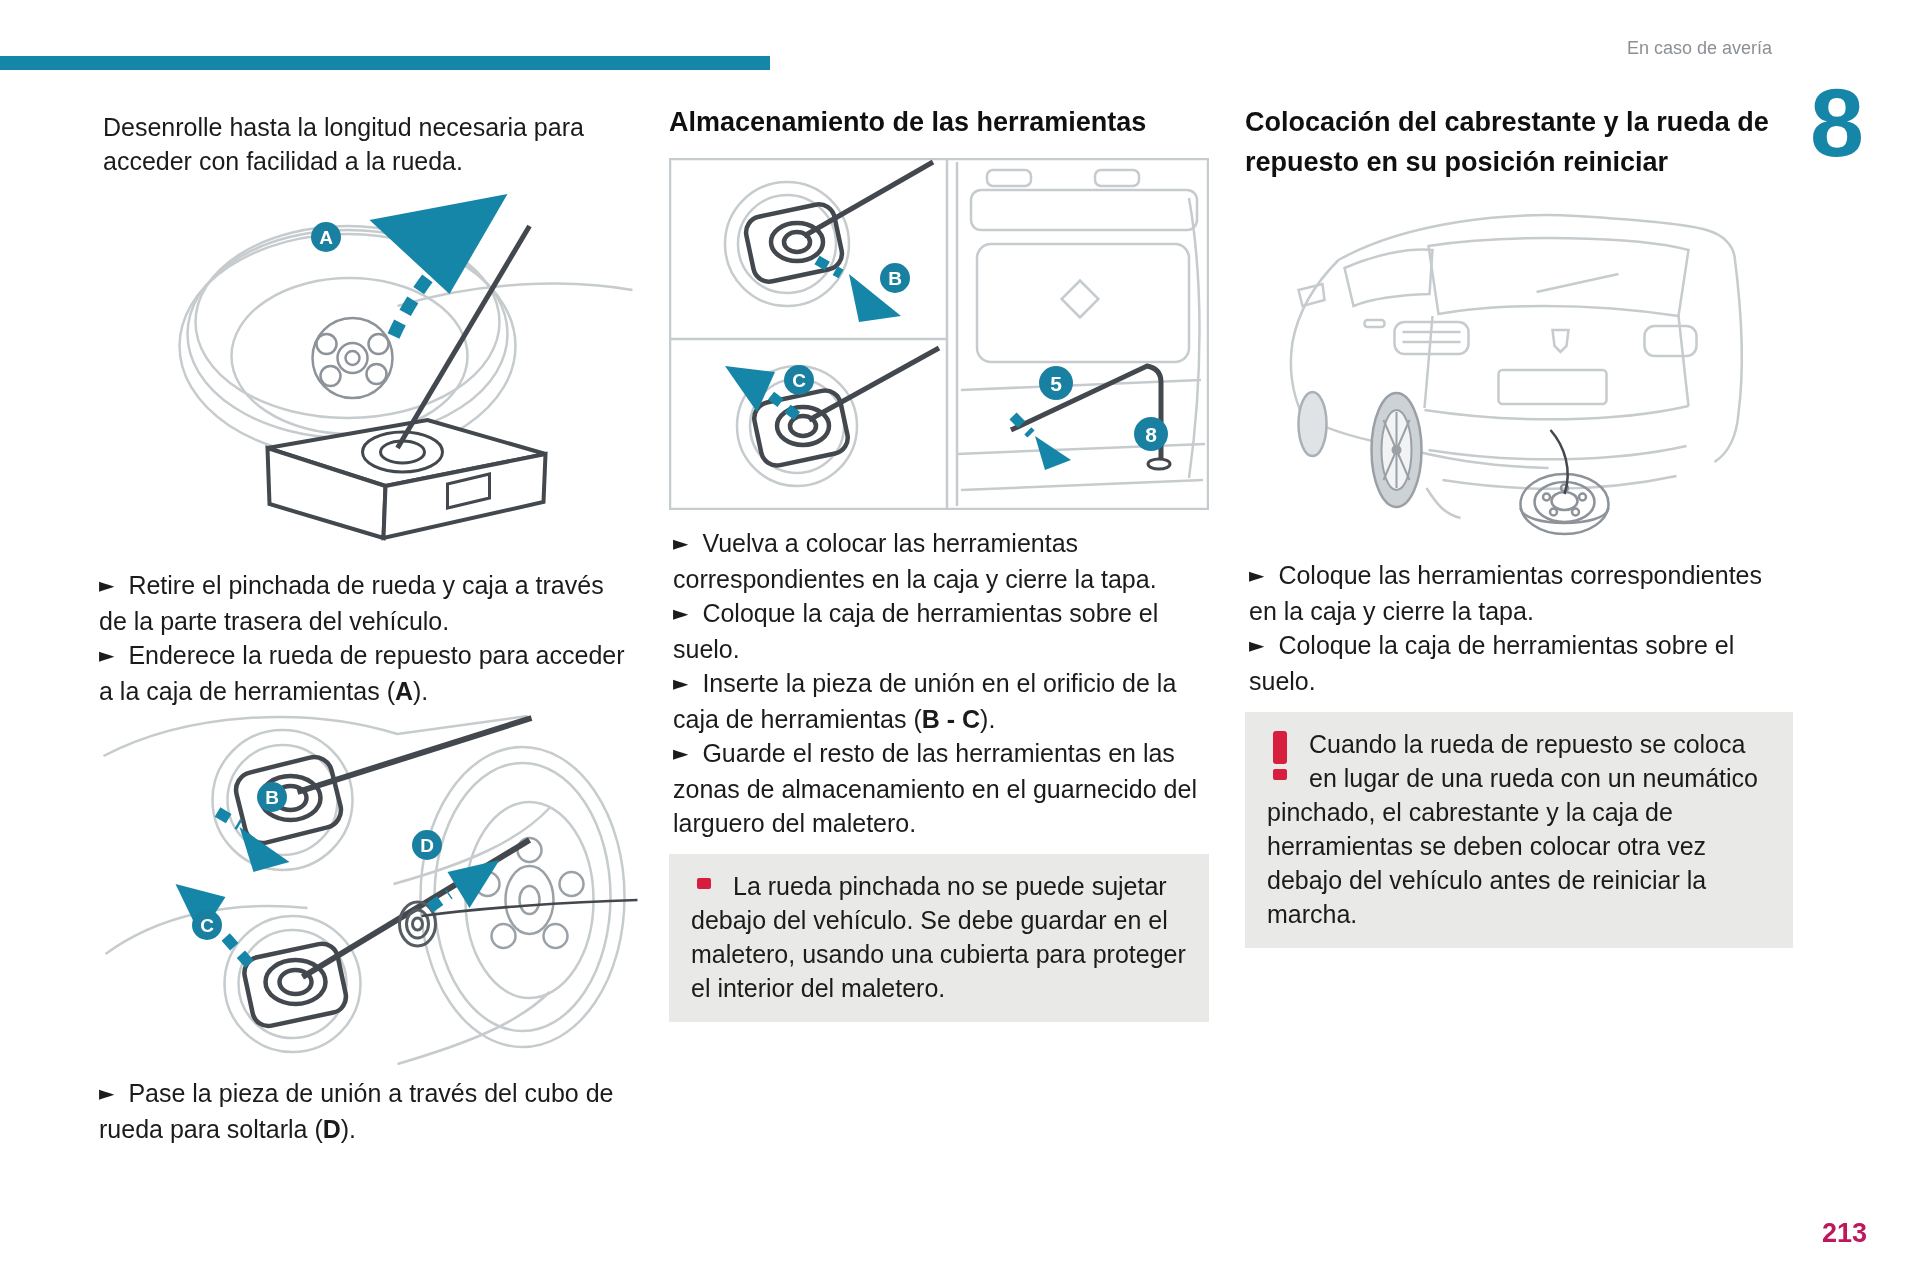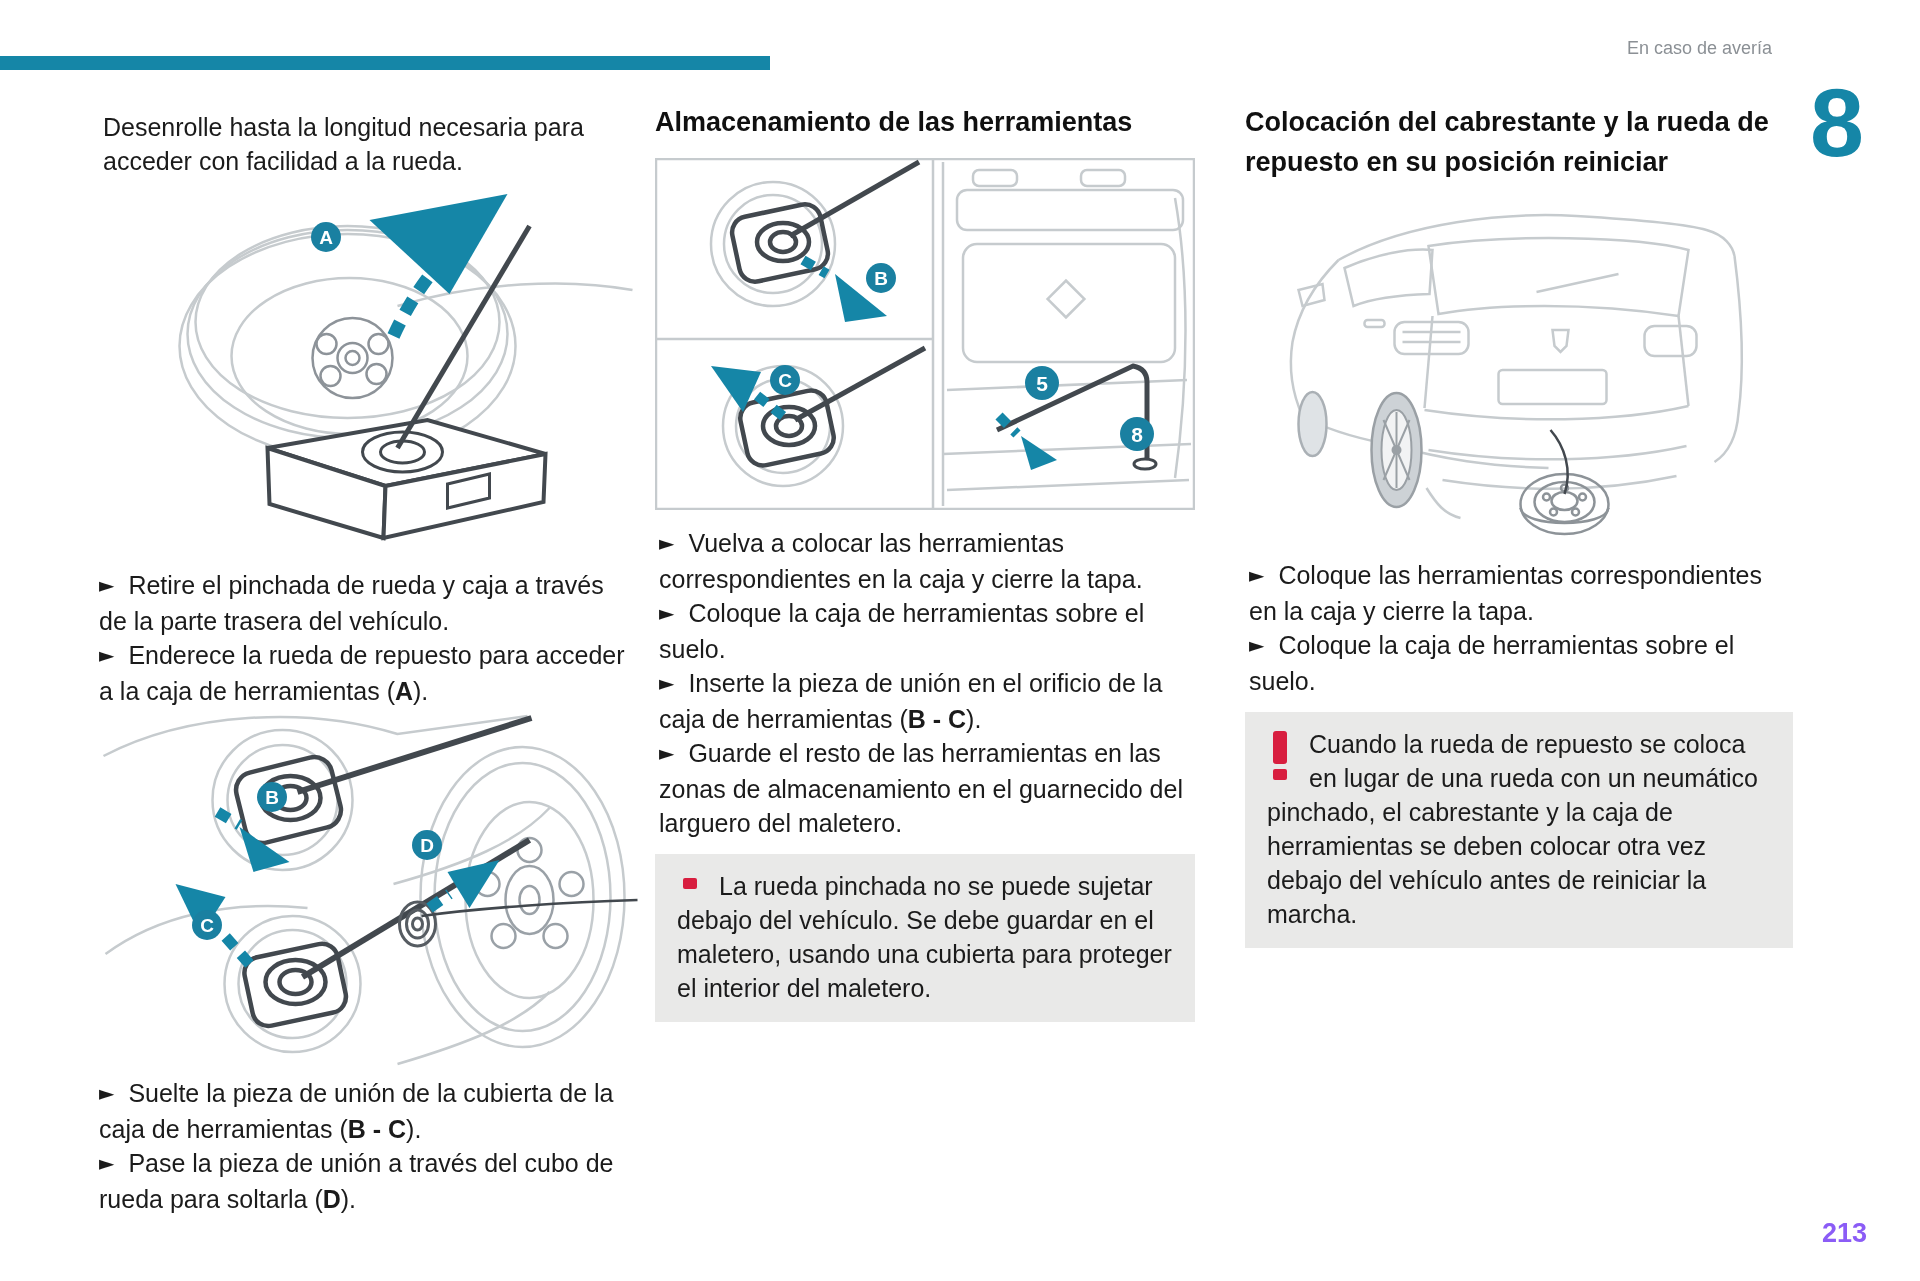--- a/index.html
+++ b/index.html
@@ -3,25 +3,25 @@
 <meta charset="utf-8">
 <style>
   html,body{margin:0;padding:0;background:#ffffff;}
   .page{position:relative;width:1920px;height:1281px;background:#ffffff;overflow:hidden;
         font-family:"Liberation Sans",sans-serif;color:#1b1b1b;}
   .topbar{position:absolute;left:0;top:56px;width:770px;height:14px;background:#1586a7;}
   .running-head{position:absolute;left:1245px;top:38px;width:527px;text-align:right;
         font-size:18px;color:#8b9095;}
   .chapter-num{position:absolute;left:1810px;top:74px;font-size:97px;font-weight:bold;
         color:#1586a7;line-height:1;}
-  .page-num{position:absolute;left:1822px;top:1218px;font-size:27px;font-weight:bold;color:#8b5cf6;}
+  .page-num{position:absolute;left:1822px;top:1218px;font-size:27px;font-weight:bold;color:#be185d;}
 
   .col{position:absolute;top:102px;font-size:25px;line-height:34px;}
   .col1{left:95px;width:545px;}
-  .col2{left:655px;width:540px;}
+  .col2{left:669px;width:540px;}
   .col3{left:1245px;width:548px;}
   .hd{font-size:27px;line-height:40px;font-weight:bold;margin:0;color:#101010;}
   .intro{margin:8px;}
   .bullet{margin:0;}
   .tri{font-size:20px;margin-right:14px;position:relative;top:-2px;font-family:"DejaVu Sans",sans-serif;}
   .bullets{margin:4px;}
   .mt16{margin-top:16px;} .mt12{margin-top:12px;}
 
   .fig{position:relative;margin:0;}
   .fig svg{display:block;width:100%;height:100%;}
@@ -142,21 +142,20 @@
           <polygon points="78,172 128,185 103,224"></polygon>
           <polygon points="402,148 350,160 372,196"></polygon>
         </g>
       </svg>
       <span class="badge" style="left:162px;top:70px">B</span>
       <span class="badge" style="left:97px;top:198px">C</span>
       <span class="badge" style="left:317px;top:118px">D</span>
     </figure>
 
     <div class="bullets">
-      <p class="bullet"><span class="tri">►</span><span>Suelte la pieza de unión de la cubierta de la caja de herramientas (<b>B - C</b>).</span></p>
       <p class="bullet"><span class="tri">►</span><span>Pase la pieza de unión a través del cubo de rueda para soltarla (<b>D</b>).</span></p>
     </div>
   </section>
 
   <section class="col col2">
     <h2 class="hd">Almacenamiento de las herramientas</h2>
 
     <figure class="fig figc2">
       <svg viewBox="0 0 540 352">
         <g fill="none" stroke="#c6cbce" stroke-width="2.5">

